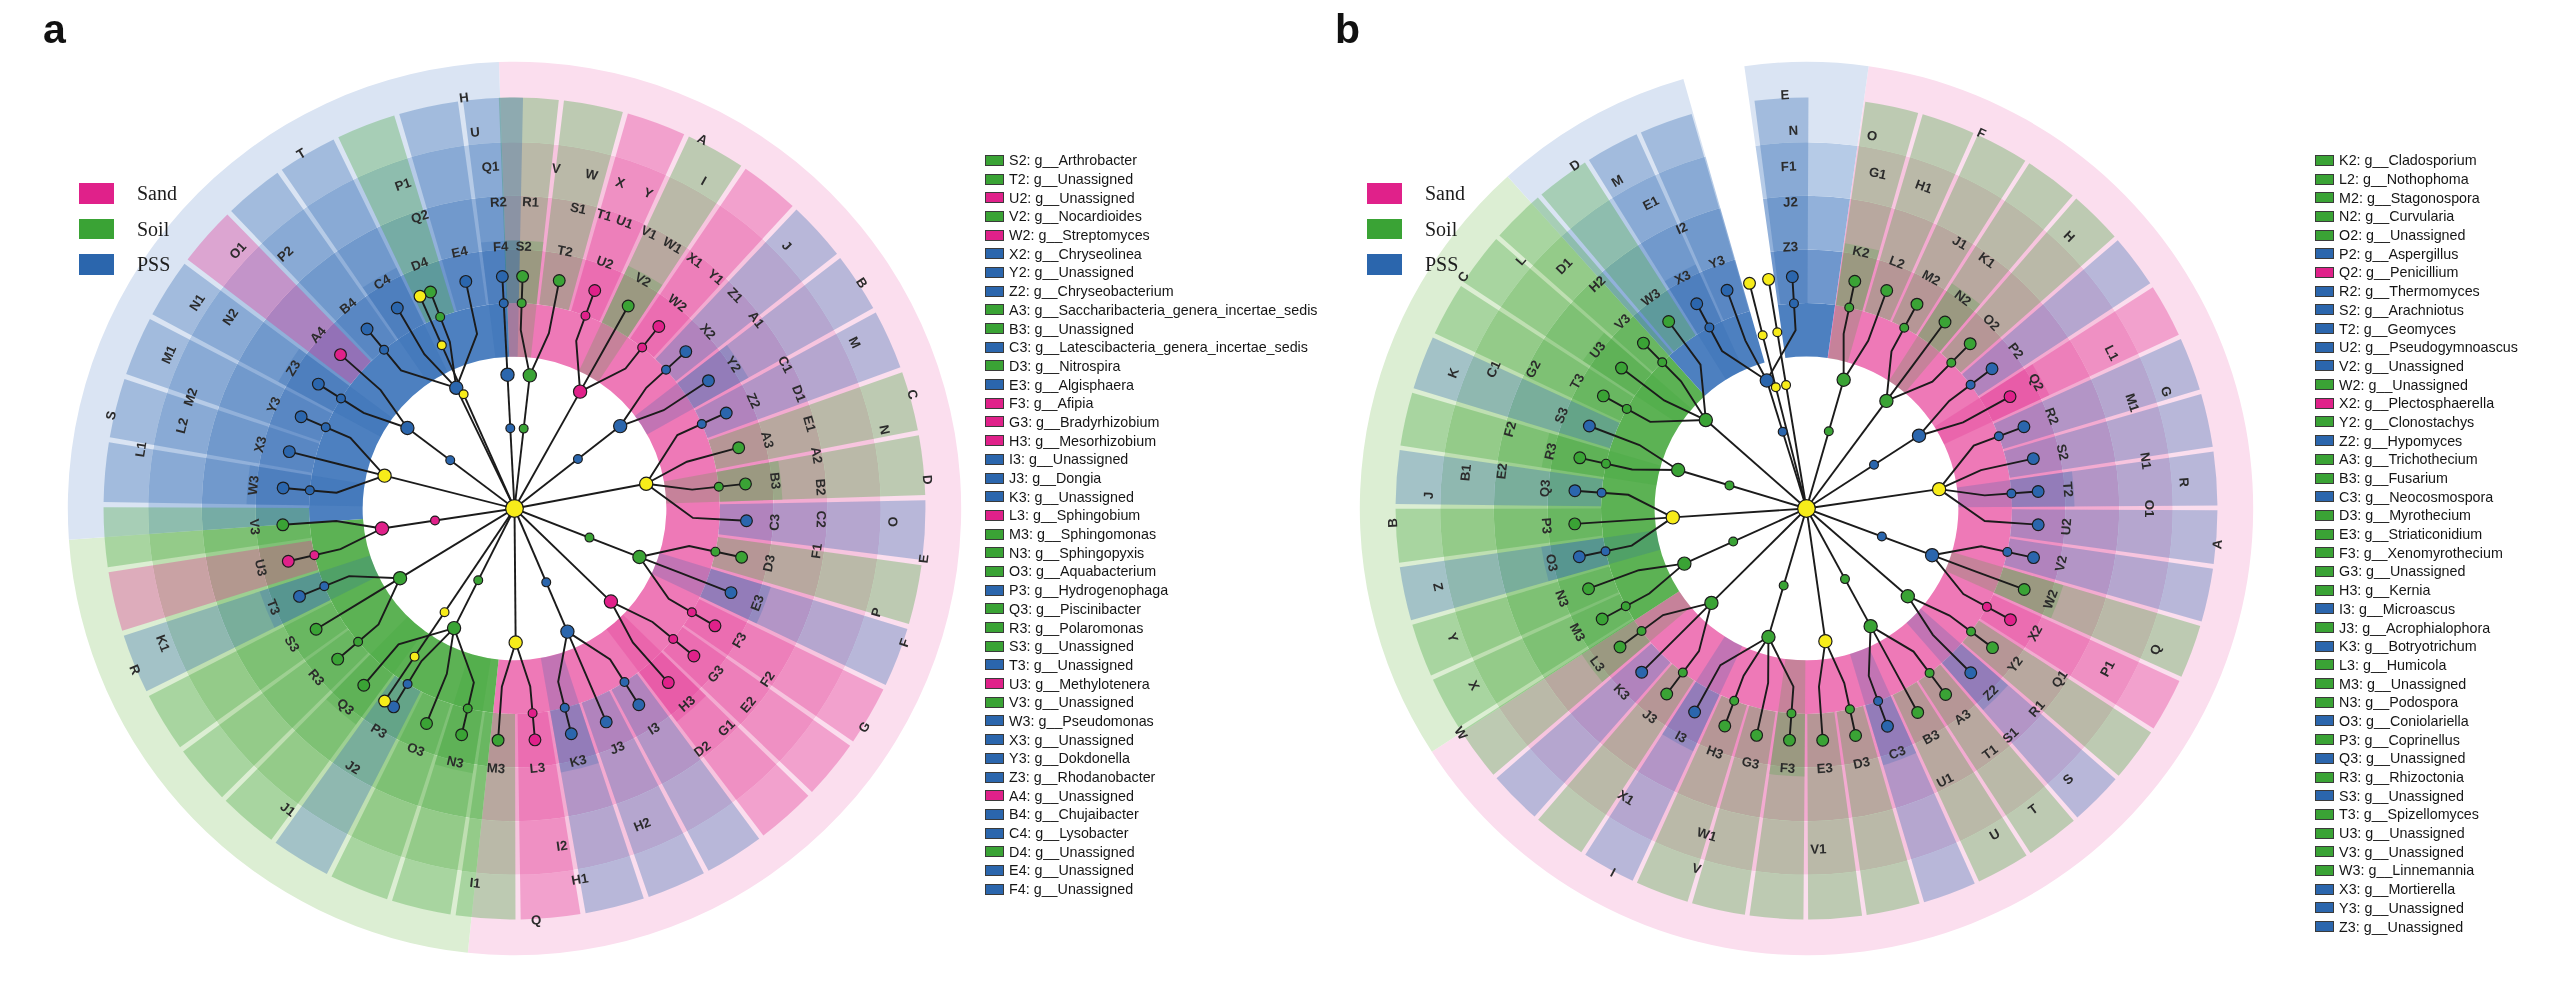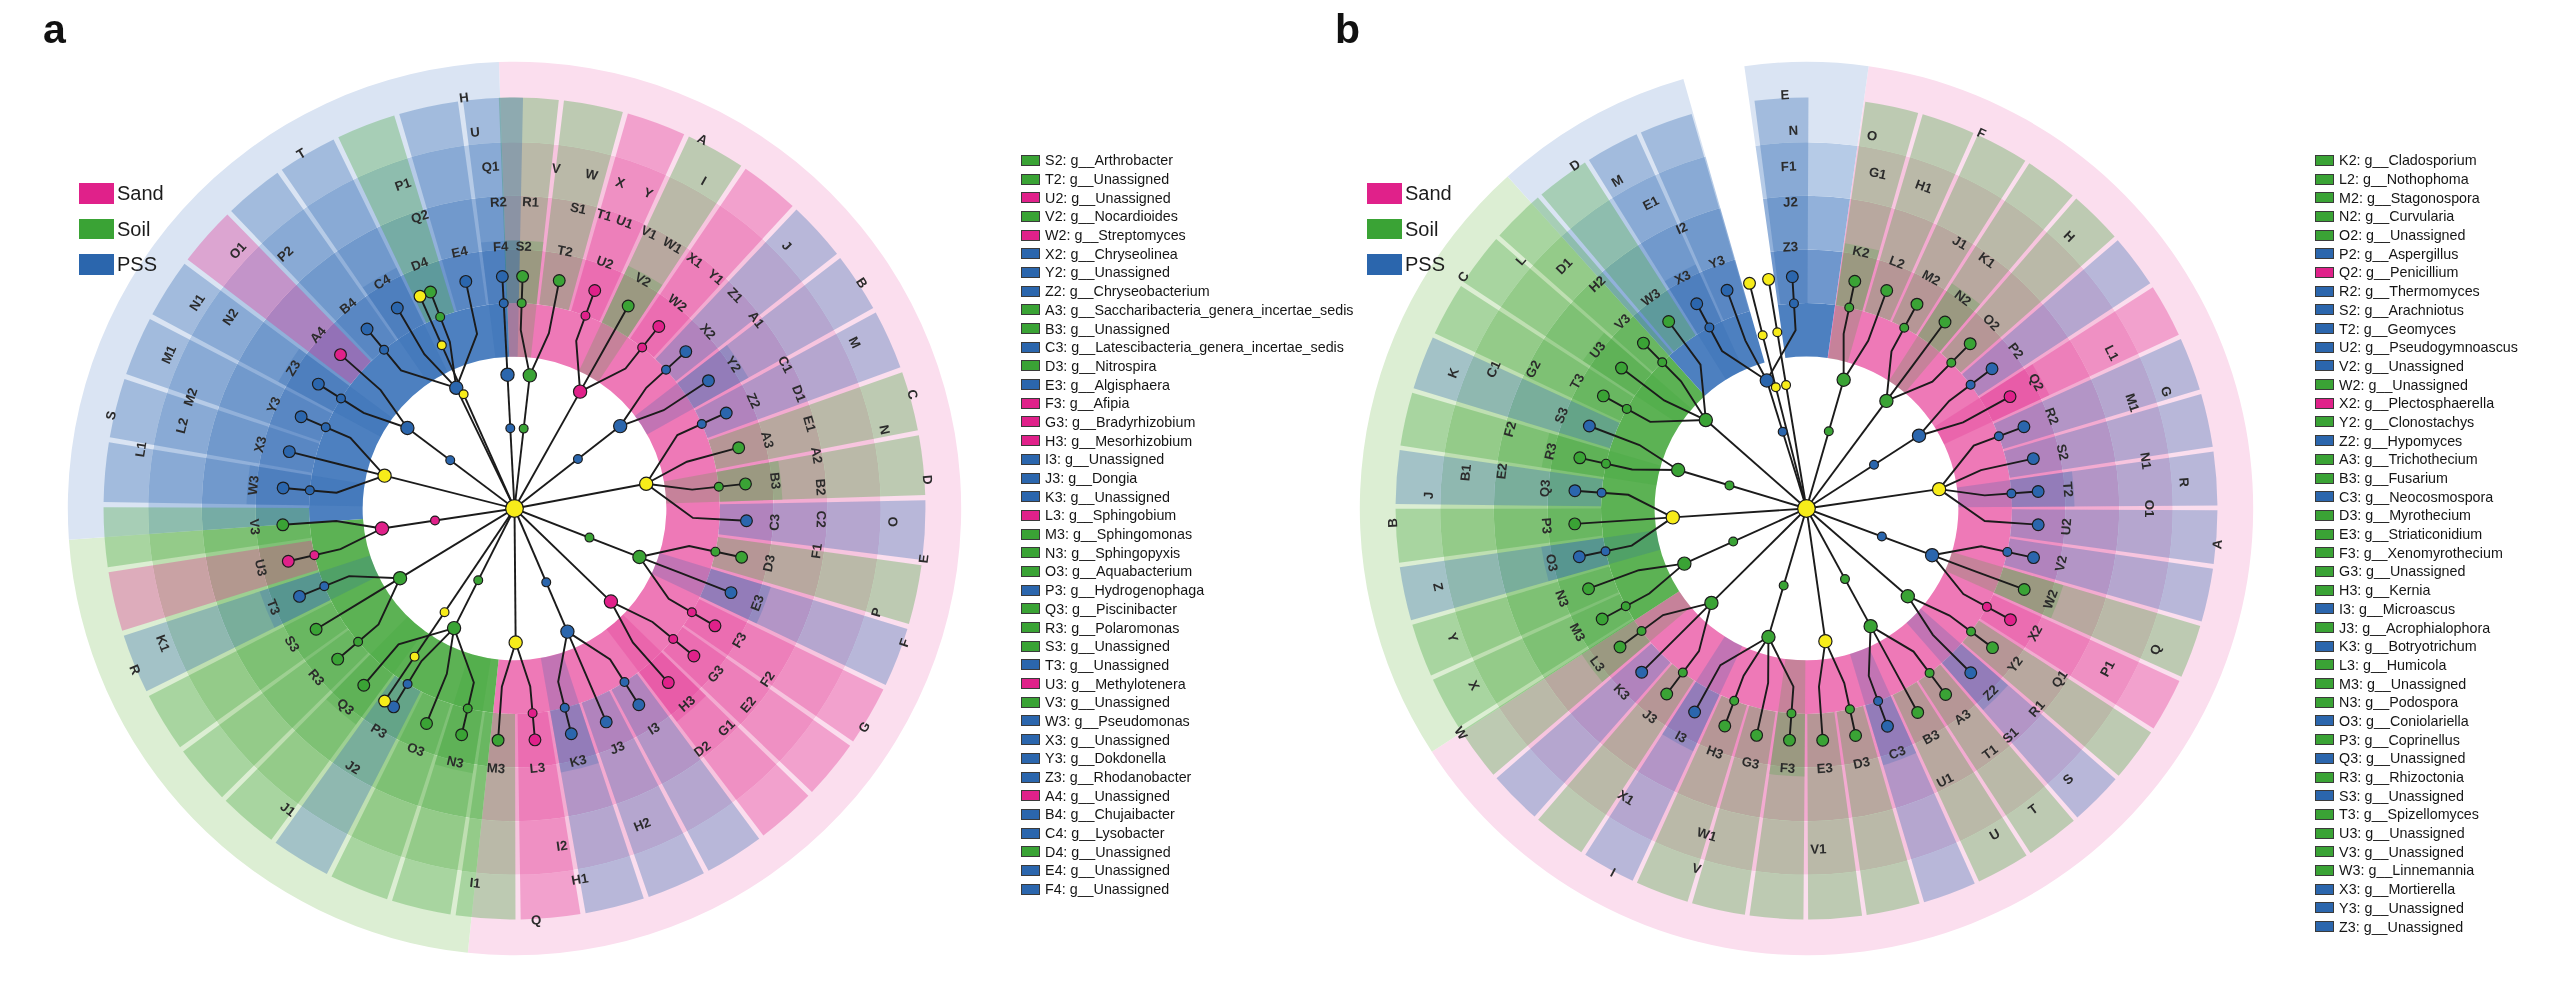--- a/index.html
+++ b/index.html
@@ -1,21 +1,21 @@
 <!DOCTYPE html>
 <html style="font-size:11.7px"><head>
 <meta charset="utf-8">
 <style>
   html,body{margin:0;padding:0;background:#ffffff;}
   body{width:2576px;height:1002px;position:relative;overflow:hidden;
        font-family:"Liberation Sans",sans-serif;}
   .panel-title{position:absolute;font-size:41px;font-weight:700;color:#111;}
   .clado{position:absolute;}
   .group-legend{position:absolute;display:flex;flex-direction:column;gap:12.5px;}
-  .group-legend .row{display:flex;align-items:center;gap:3px;}
+  .group-legend .row{display:flex;align-items:center;gap:23px;font-family:Liberation Serif, serif;}
   .group-legend .sw{width:35px;height:20.6px;display:inline-block;}
   .group-legend .lbl{font-size:20px;color:#1c1c1c;}
   .anno-legend{position:absolute;display:flex;flex-direction:column;}
   .anno-legend .row{display:flex;align-items:center;height:18.7px;}
   .anno-legend .sw{width:19px;height:11px;border:1.5px solid #3a3a3a;box-sizing:border-box;
                    display:inline-block;margin-right:5.1px;flex:0 0 auto;}
   .anno-legend .lbl{font-size:14.3px;color:#151515;white-space:nowrap;}
 </style>
 </head>
 <body>
@@ -718,21 +718,21 @@
     <div class="row">
       <span class="sw" style="background: rgb(58, 163, 53);"></span>
       <span class="lbl">Soil</span>
     </div>
     <div class="row">
       <span class="sw" style="background: rgb(43, 102, 173);"></span>
       <span class="lbl">PSS</span>
     </div>
   </div>
 
-<div class="anno-legend" style="left:1021px;top:151px;">
+<div class="anno-legend" style="left:985px;top:151px;">
     <div class="row">
       <span class="sw" style="background: rgb(58, 163, 53);"></span>
       <span class="lbl">S2: g__Arthrobacter</span>
     </div>
     <div class="row">
       <span class="sw" style="background: rgb(58, 163, 53);"></span>
       <span class="lbl">T2: g__Unassigned</span>
     </div>
     <div class="row">
       <span class="sw" style="background: rgb(224, 33, 138);"></span>

